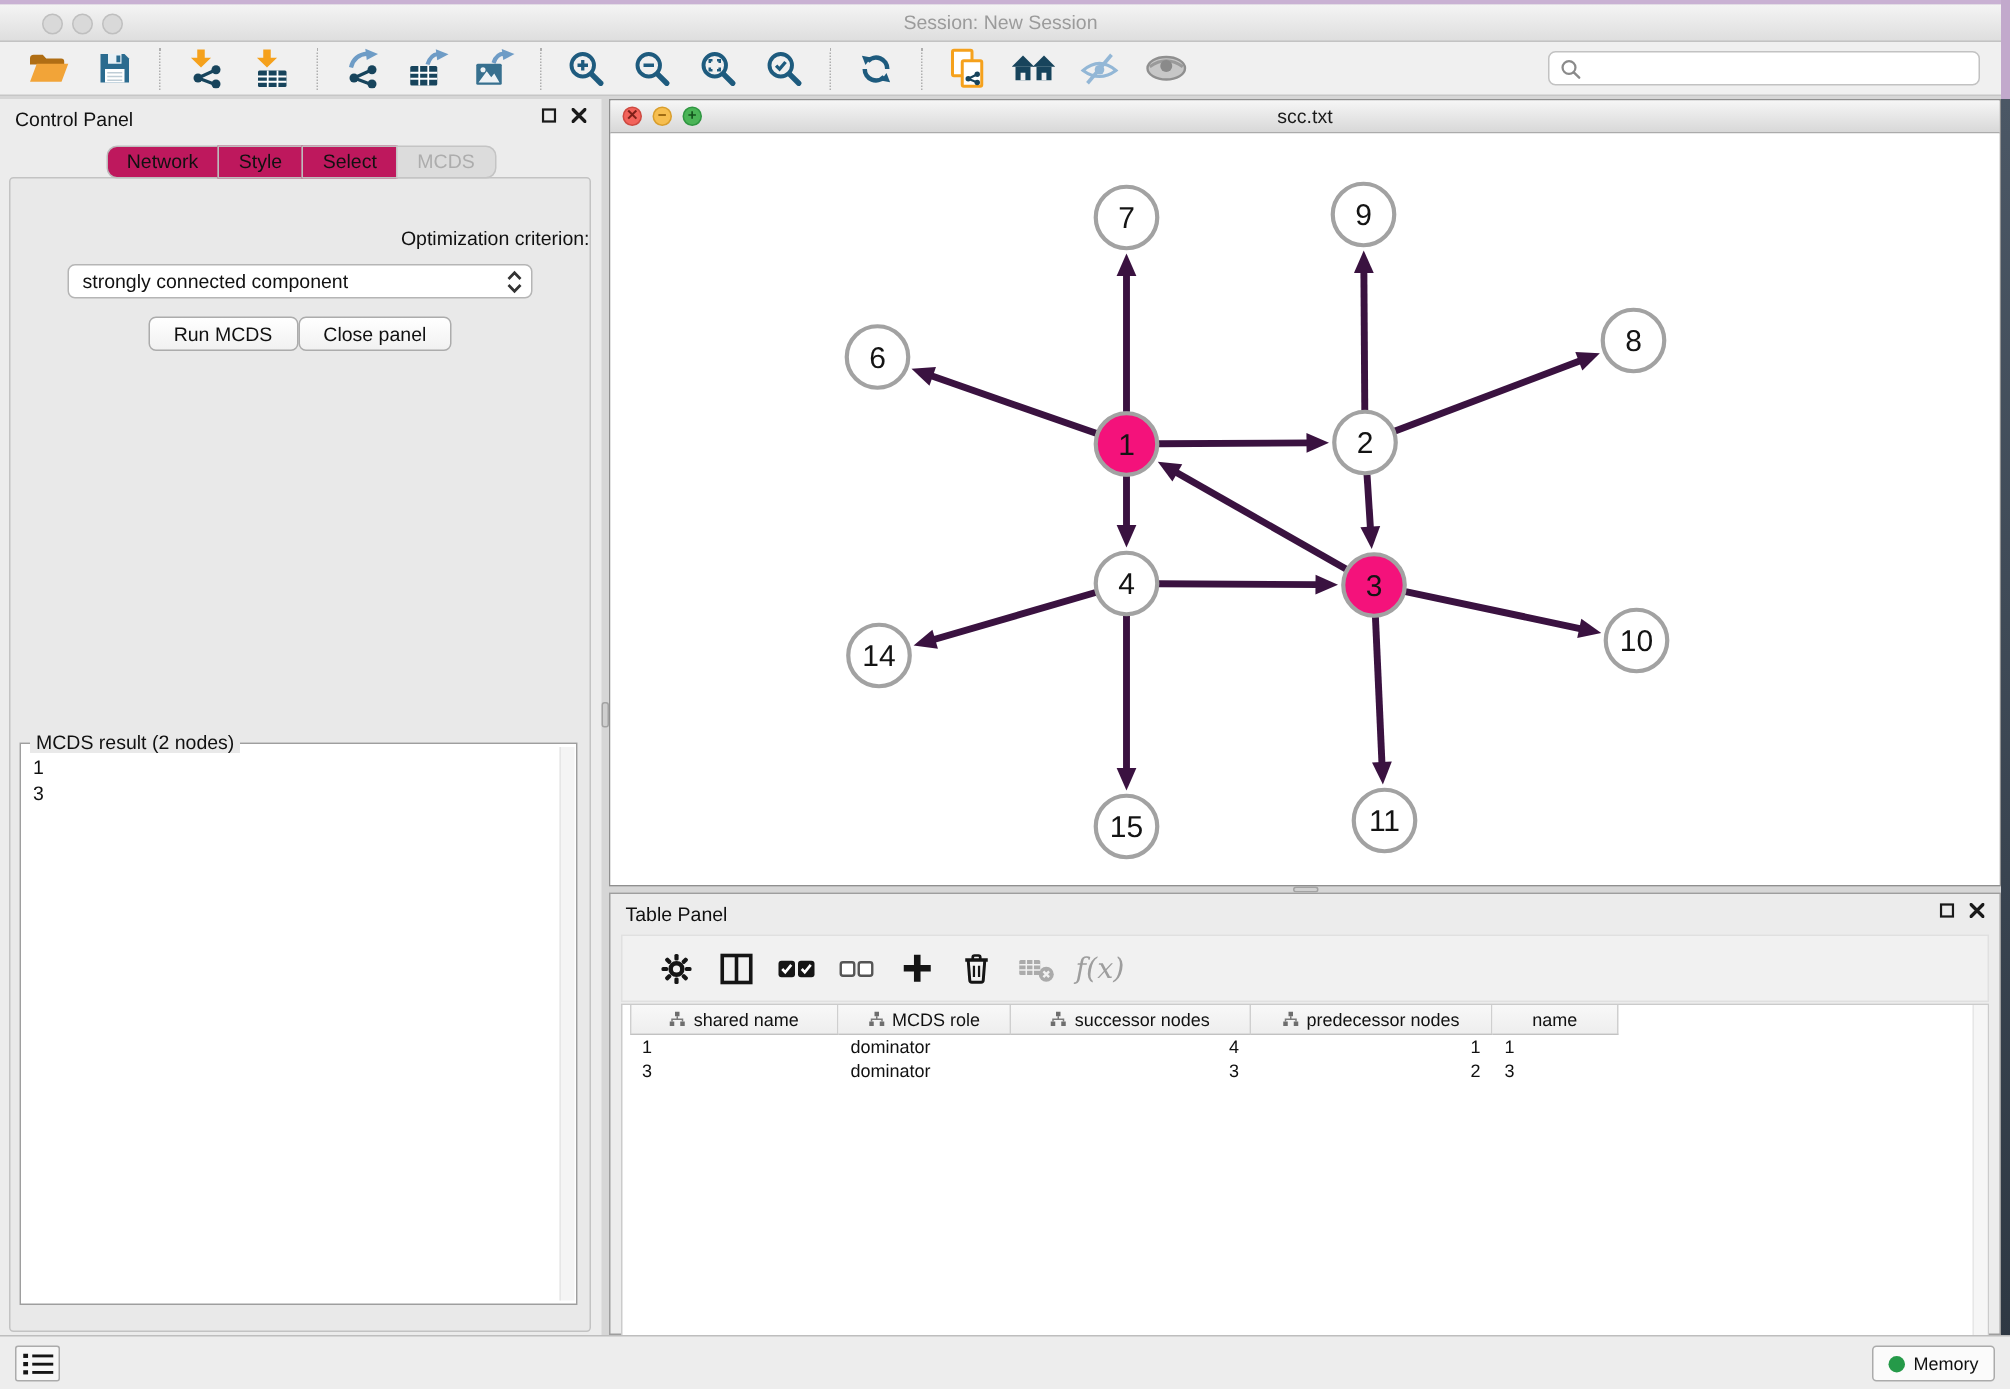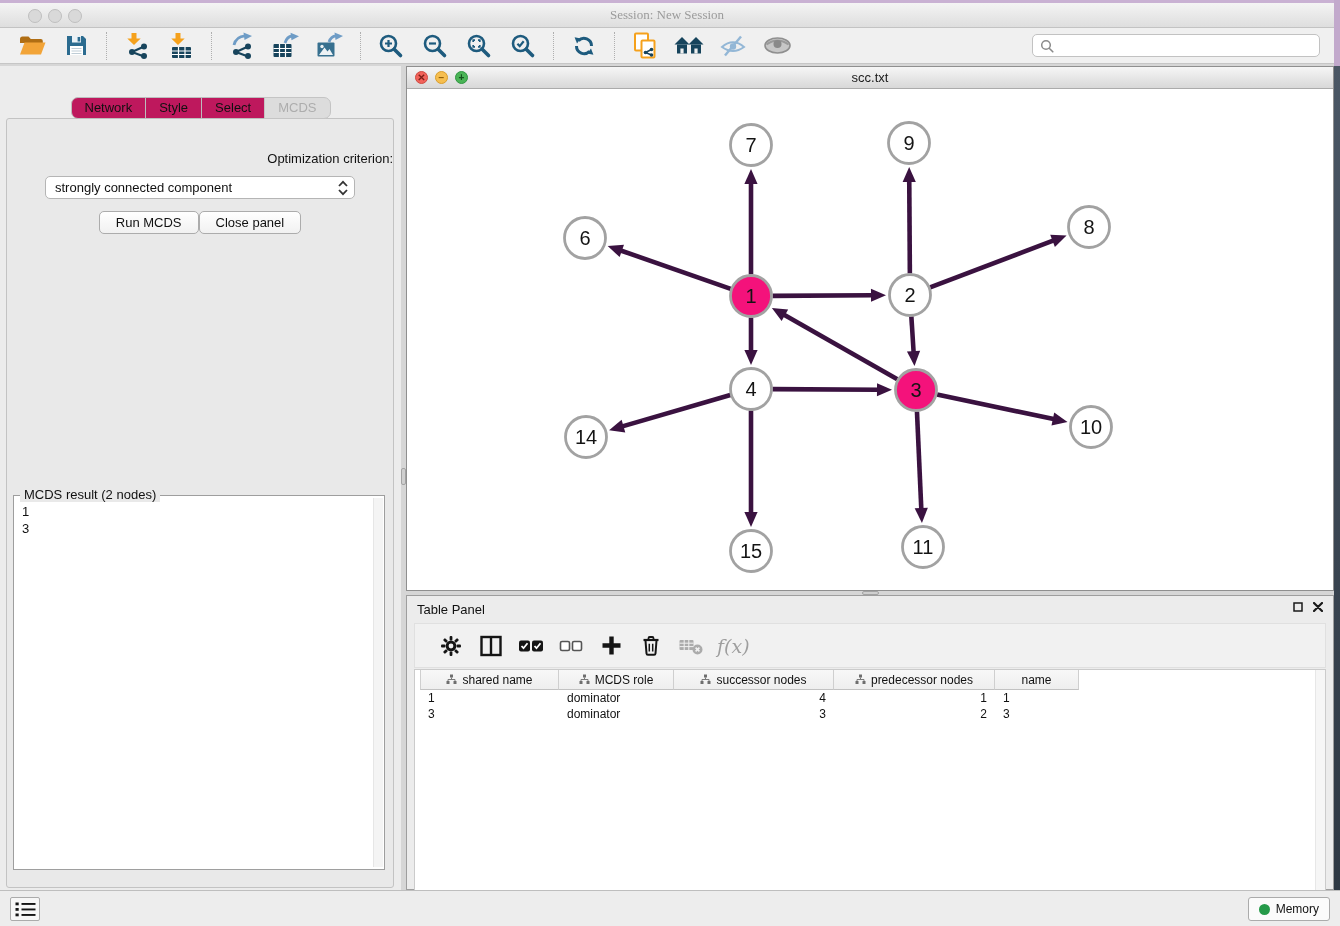--- a/index.html
+++ b/index.html
@@ -6,21 +6,21 @@
   html,body { width:1340px; height:926px; }
   body { background:#D6D6D6; font-family:"Liberation Sans", sans-serif; position:relative; overflow:hidden; color:#111; }
 
   
   #top-strip { position:absolute; left:0; top:0; width:1340px; height:3px; background:#C9B1D3; }
   #right-strip-top { position:absolute; left:1334px; top:0; width:6px; height:66px; background:#C2A9CC; }
   #right-strip { position:absolute; left:1334px; top:66px; width:6px; height:860px; background:linear-gradient(#4B5765,#2D3742); }
 
   
   #titlebar { position:absolute; left:0; top:3px; width:1334px; height:25px;
-    background:linear-gradient(#F4F4F4,#DEDEDE); border-bottom:1px solid #C3C3C3;font-family:Liberation Serif, serif; }
+    background:linear-gradient(#F4F4F4,#DEDEDE); border-bottom:1px solid #C3C3C3; }
   #titlebar .title { text-align:center; line-height:24px; font-size:13px; color:#9B9B9B; }
   .lights { position:absolute; left:28px; top:6px; display:flex; gap:6px; }
   .light { width:14px; height:14px; border-radius:50%; background:#D9D9D9; border:1px solid #BFBFBF; }
 
   
   #toolbar { position:absolute; left:0; top:28px; width:1334px; height:36px; background:#F0F0F0;
     border-bottom:1px solid #C6C6C6; display:flex; align-items:center; padding-left:10px; }
   .tbtn { width:34px; height:32px; display:flex; align-items:center; justify-content:center; margin:0 5px; }
   .tsep { width:1px; height:28px; margin:0 8px; border-left:1px dotted #AFAFAF; }
   #search-box { position:absolute; right:14px; top:6px; width:288px; height:23px; background:#fff;
@@ -282,20 +282,31 @@
   <div id="search-box">
     <svg width="14" height="14" viewBox="0 0 14 14">
       <circle cx="6" cy="6" r="4.3" stroke="#8A8A8A" stroke-width="1.5" fill="none"></circle>
       <path d="M9.2 9.2 L12.8 12.8" stroke="#8A8A8A" stroke-width="1.6" stroke-linecap="round"></path>
     </svg>
     <input type="text" value="" style="">
   </div>
 </div>
 
 <div id="control-panel">
+  <div class="panel-header">
+    <span class="ph-title">Control Panel</span>
+    <span class="ph-icons">
+      <svg width="10" height="10" viewBox="0 0 10 10">
+          <rect x="1" y="1" width="8" height="8" fill="none" stroke="#1a1a1a" stroke-width="1.5"></rect>
+        </svg>
+      <svg width="10" height="10" viewBox="0 0 10 10">
+          <path d="M1 1 L9 9 M9 1 L1 9" stroke="#1a1a1a" stroke-width="2.2" stroke-linecap="round"></path>
+        </svg>
+    </span>
+  </div>
 
   <div id="cp-tabs" class="tabs">
       <span class="tab">Network</span>
       <span class="tab">Style</span>
       <span class="tab">Select</span>
       <span class="tab selected">MCDS</span>
     </div>
 
   <div id="cp-body">
     <div id="opt-label">Optimization criterion:</div>

